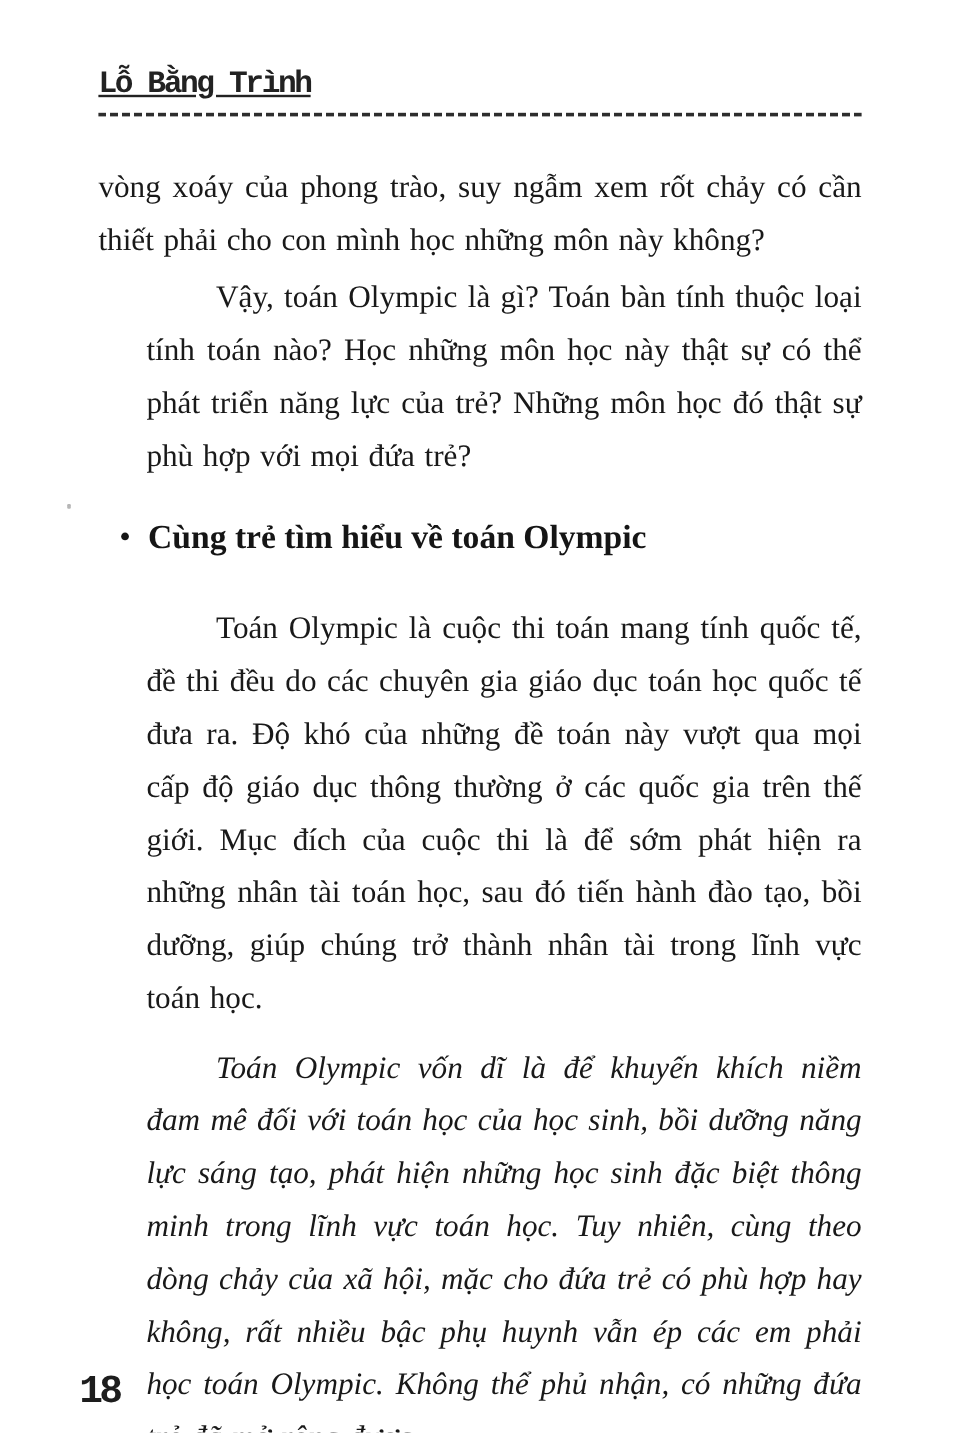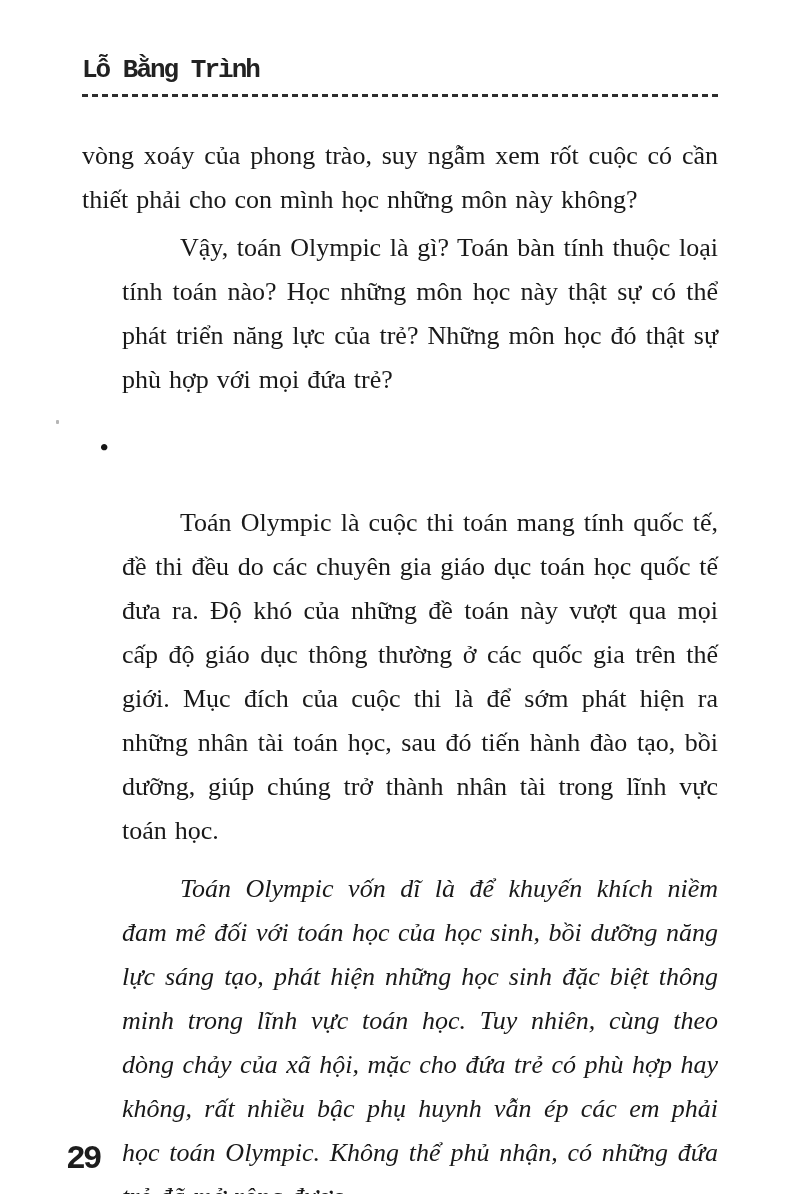--- a/index.html
+++ b/index.html
@@ -24,20 +24,21 @@
   .page-header {
     padding-top: 52px;
   }
   .running-header {
     font-family: "Liberation Mono", "DejaVu Sans Mono", monospace;
     font-weight: 700;
     font-size: 26px;
     line-height: 36px;
     letter-spacing: -2px;
     color: #222222;
+    text-decoration: underline;
   }
   .header-rule {
     margin-top: 6px;
     height: 3px;
     width: 100%;
     background: repeating-linear-gradient(
       to right,
       #2e2e2e 0px, #2e2e2e 6px,
       transparent 6px, transparent 10px
     );
@@ -115,31 +116,32 @@
 
 <div class="page">
 
   <header class="page-header">
     <div class="running-header">Lỗ Bằng Trình</div>
     <div class="header-rule"></div>
   </header>
 
   <main class="page-body">
 
-    <p class="body-par">vòng xoáy của phong trào, suy ngẫm xem rốt cuộc có cần thiết phải cho con mình học những môn này không?</p>
+    <p class="body-par">vòng xoáy của phong trào, suy ngẫm xem rốt chảy có cần thiết phải cho con mình học những môn này không?</p>
 
     <p class="body-par indent">Vậy, toán Olympic là gì? Toán bàn tính thuộc loại tính toán nào? Học những môn học này thật sự có thể phát triển năng lực của trẻ? Những môn học đó thật sự phù hợp với mọi đứa trẻ?</p>
 
     <h2 class="section-heading">
       <span class="bullet">•</span>
+      <span>Cùng trẻ tìm hiểu về toán Olympic</span>
     </h2>
 
     <p class="body-par indent">Toán Olympic là cuộc thi toán mang tính quốc tế, đề thi đều do các chuyên gia giáo dục toán học quốc tế đưa ra. Độ khó của những đề toán này vượt qua mọi cấp độ giáo dục thông thường ở các quốc gia trên thế giới. Mục đích của cuộc thi là để sớm phát hiện ra những nhân tài toán học, sau đó tiến hành đào tạo, bồi dưỡng, giúp chúng trở thành nhân tài trong lĩnh vực toán học.</p>
 
     <p class="body-par indent par-gap">Toán Olympic vốn dĩ là để khuyến khích niềm đam mê đối với toán học của học sinh, bồi dưỡng năng lực sáng tạo, phát hiện những học sinh đặc biệt thông minh trong lĩnh vực toán học. Tuy nhiên, cùng theo dòng chảy của xã hội, mặc cho đứa trẻ có phù hợp hay không, rất nhiều bậc phụ huynh vẫn ép các em phải học toán Olympic. Không thể phủ nhận, có những đứa trẻ đã mở rộng được</p>
 
   </main>
 
-  <div class="page-number">29</div>
+  <div class="page-number">18</div>
 
   <div class="scan-speck"></div>
 
 </div>
 
 </body></html>

